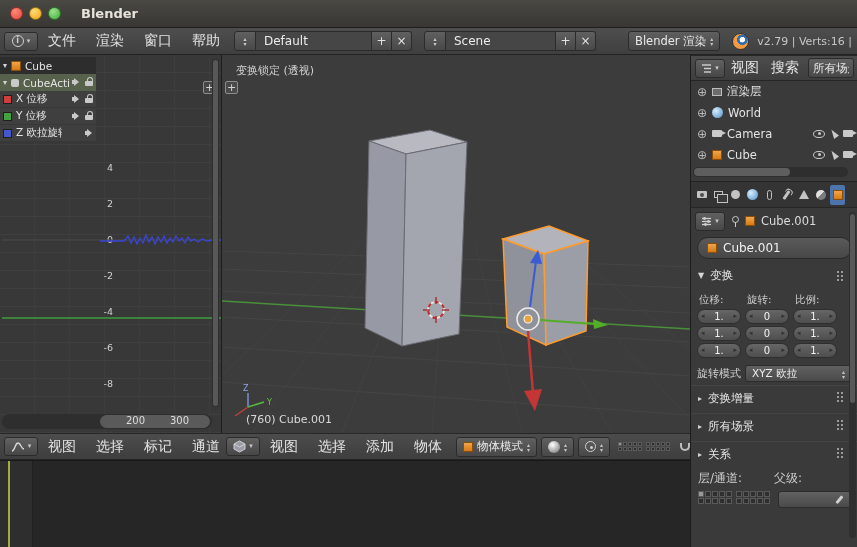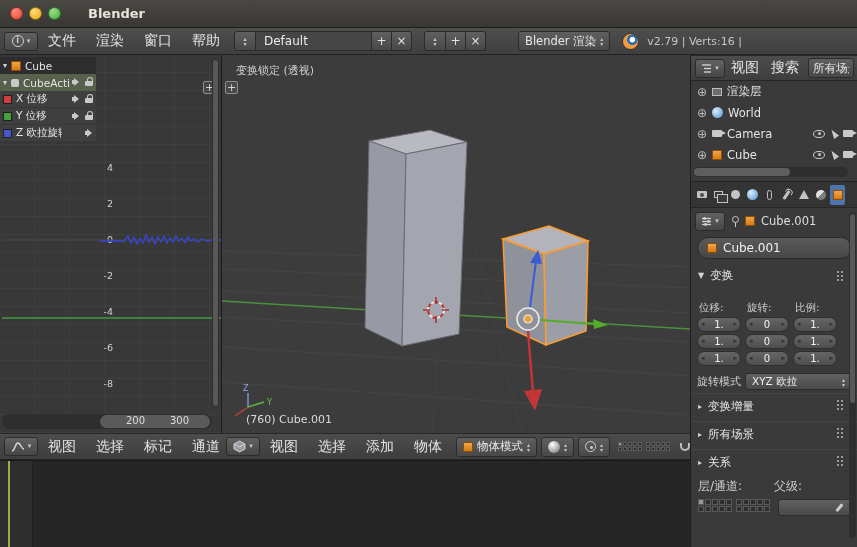--- a/index.html
+++ b/index.html
@@ -6,21 +6,21 @@
   html,body{width:857px;height:547px;overflow:hidden}
   body{background:#1e1e1e;font-family:"DejaVu Sans","Liberation Sans",sans-serif;position:relative}
   #app{position:absolute;inset:0}
 
   
   #titlebar{position:absolute;left:0;top:0;width:857px;height:28px;background:linear-gradient(#4a4843,#393734);border-bottom:1px solid #201e1b;display:flex;align-items:center;padding-left:10px;gap:6px}
   .tl{width:13px;height:13px;border-radius:50%}
   .tl.r{background:radial-gradient(circle at 35% 30%,#ff8a7a,#e2463a);border:1px solid #9c2f26}
   .tl.y{background:radial-gradient(circle at 35% 30%,#ffd97a,#f0a912);border:1px solid #9c7412}
   .tl.g{background:radial-gradient(circle at 35% 30%,#9ee08a,#3fae3a);border:1px solid #2a7a28}
-  .wtitle{color:#e8e4dc;font-weight:bold;font-size:13px;margin-left:21px}
+  .wtitle{color:#e8e4dc;font-weight:bold;font-size:13px;margin-left:14px}
 
   
   #infobar{position:absolute;left:0;top:28px;width:857px;height:27px;background:linear-gradient(#4e4e4e,#3f3f3f);border-bottom:1px solid #232323;display:flex;align-items:center;padding:0 4px}
   .menu{color:#e2e2e2;font-size:14px;padding:0 10px;cursor:default;white-space:nowrap}
   .edbtn{height:19px;min-width:34px;background:linear-gradient(#616161,#474747);border:1px solid #2b2b2b;border-radius:3px;display:flex;align-items:center;justify-content:center;gap:3px;color:#cfcfcf;flex:0 0 auto}
   .caret{font-size:7px;color:#c6c6c6;line-height:7px}
   .combo{display:flex;height:20px;margin-left:4px;flex:0 0 auto}
   .cbrowse{width:22px;background:linear-gradient(#606060,#484848);border:1px solid #2b2b2b;border-radius:3px 0 0 3px;display:flex;flex-direction:column;align-items:center;justify-content:center;color:#ccc;font-size:6px;line-height:5px}
   .cfield{background:#464646;border:1px solid #2b2b2b;border-left:none;color:#ececec;font-size:12px;display:flex;align-items:center;padding:0 8px;white-space:nowrap;overflow:hidden}
   .cbtn{width:20px;background:linear-gradient(#606060,#484848);border:1px solid #2b2b2b;border-left:none;color:#e3e3e3;font-size:12px;display:flex;align-items:center;justify-content:center}
@@ -79,21 +79,21 @@
   #ohscroll .thumb{position:absolute;left:1px;top:1px;bottom:1px;width:96px;background:#5e5e5e;border-radius:5px}
   #props{position:absolute;left:0;top:126px;width:167px;height:366px;background:#3a3a3a;border-top:1px solid #222;overflow:hidden}
   #ptabs{height:26px;background:#343434;border-bottom:1px solid #262626;display:flex;align-items:center;gap:2px;padding:0 3px}
   .tab{width:15px;height:20px;display:flex;align-items:center;justify-content:center;border-radius:2px;flex:0 0 auto}
   .tab.active{background:#4d74ad}
   #pbread{height:26px;display:flex;align-items:center;gap:6px;padding:0 4px}
   .btext{font-size:11.5px;color:#dcdcdc}
   #pname{margin:3px 6px 6px 6px;height:22px;border-radius:11px;background:linear-gradient(#5a5a5a,#474747);border:1px solid #292929;display:flex;align-items:center;gap:6px;padding:0 9px}
   .phead{height:20px;display:flex;align-items:center;gap:6px;padding:0 7px;color:#e8e8e8;font-size:11.5px;position:relative}
   .dots{position:absolute;right:14px;top:5px;width:8px;height:11px;background-image:radial-gradient(#9a9a9a 1px,transparent 1.3px);background-size:4px 4px}
-  .collab{display:flex;padding:0 5px;margin-top:16px}
+  .collab{display:flex;padding:0 5px;margin-top:8px}
   .collab span{width:48px;font-size:10.5px;color:#cfcfcf;padding-left:3px}
   .cols{display:flex;gap:4px;padding:0 6px;margin-top:2px}
   .col{display:flex;flex-direction:column;gap:2px;width:44px}
   .numfield{height:15px;border-radius:8px;background:linear-gradient(#666666,#4e4e4e);border:1px solid #2e2e2e;display:flex;align-items:center;justify-content:space-between;padding:0 3px;font-size:10px;color:#f2f2f2}
   .nfa{font-size:7px;color:#313131;line-height:7px}
   .rotrow{display:flex;align-items:center;gap:4px;padding:0 6px;margin-top:7px}
   .rotlab{width:44px;font-size:11px;color:#cfcfcf;overflow:hidden;white-space:nowrap}
   .dropdown{flex:1;height:17px;border-radius:3px;background:linear-gradient(#616161,#4a4a4a);border:1px solid #2c2c2c;display:flex;align-items:center;justify-content:space-between;padding:0 6px;font-size:10.5px;color:#eeeeee}
   .cpanel{height:25px;display:flex;align-items:center;gap:6px;padding:0 7px;color:#e6e6e6;font-size:11.5px;border-top:1px solid #454545;position:relative;margin-top:3px}
   .rel-labels{display:flex;padding:0 7px;margin-top:4px}
@@ -176,20 +176,21 @@
       <div class="cfield" style="width:116px">Default</div>
       <div class="cbtn">+</div>
       <div class="cbtn last">×</div>
     </div>
 
     <div class="combo" style="margin-left:12px">
       <div class="cbrowse">
           <span>▴</span>
           <span>▾</span>
         </div>
+      <div class="cfield" style="width:110px">Scene</div>
       <div class="cbtn">+</div>
       <div class="cbtn last">×</div>
     </div>
 
     <div class="pill" style="margin-left:32px">
       <span>Blender 渲染</span>
       <span class="updown">
           <span>▴</span>
           <span>▾</span>
         </span>

